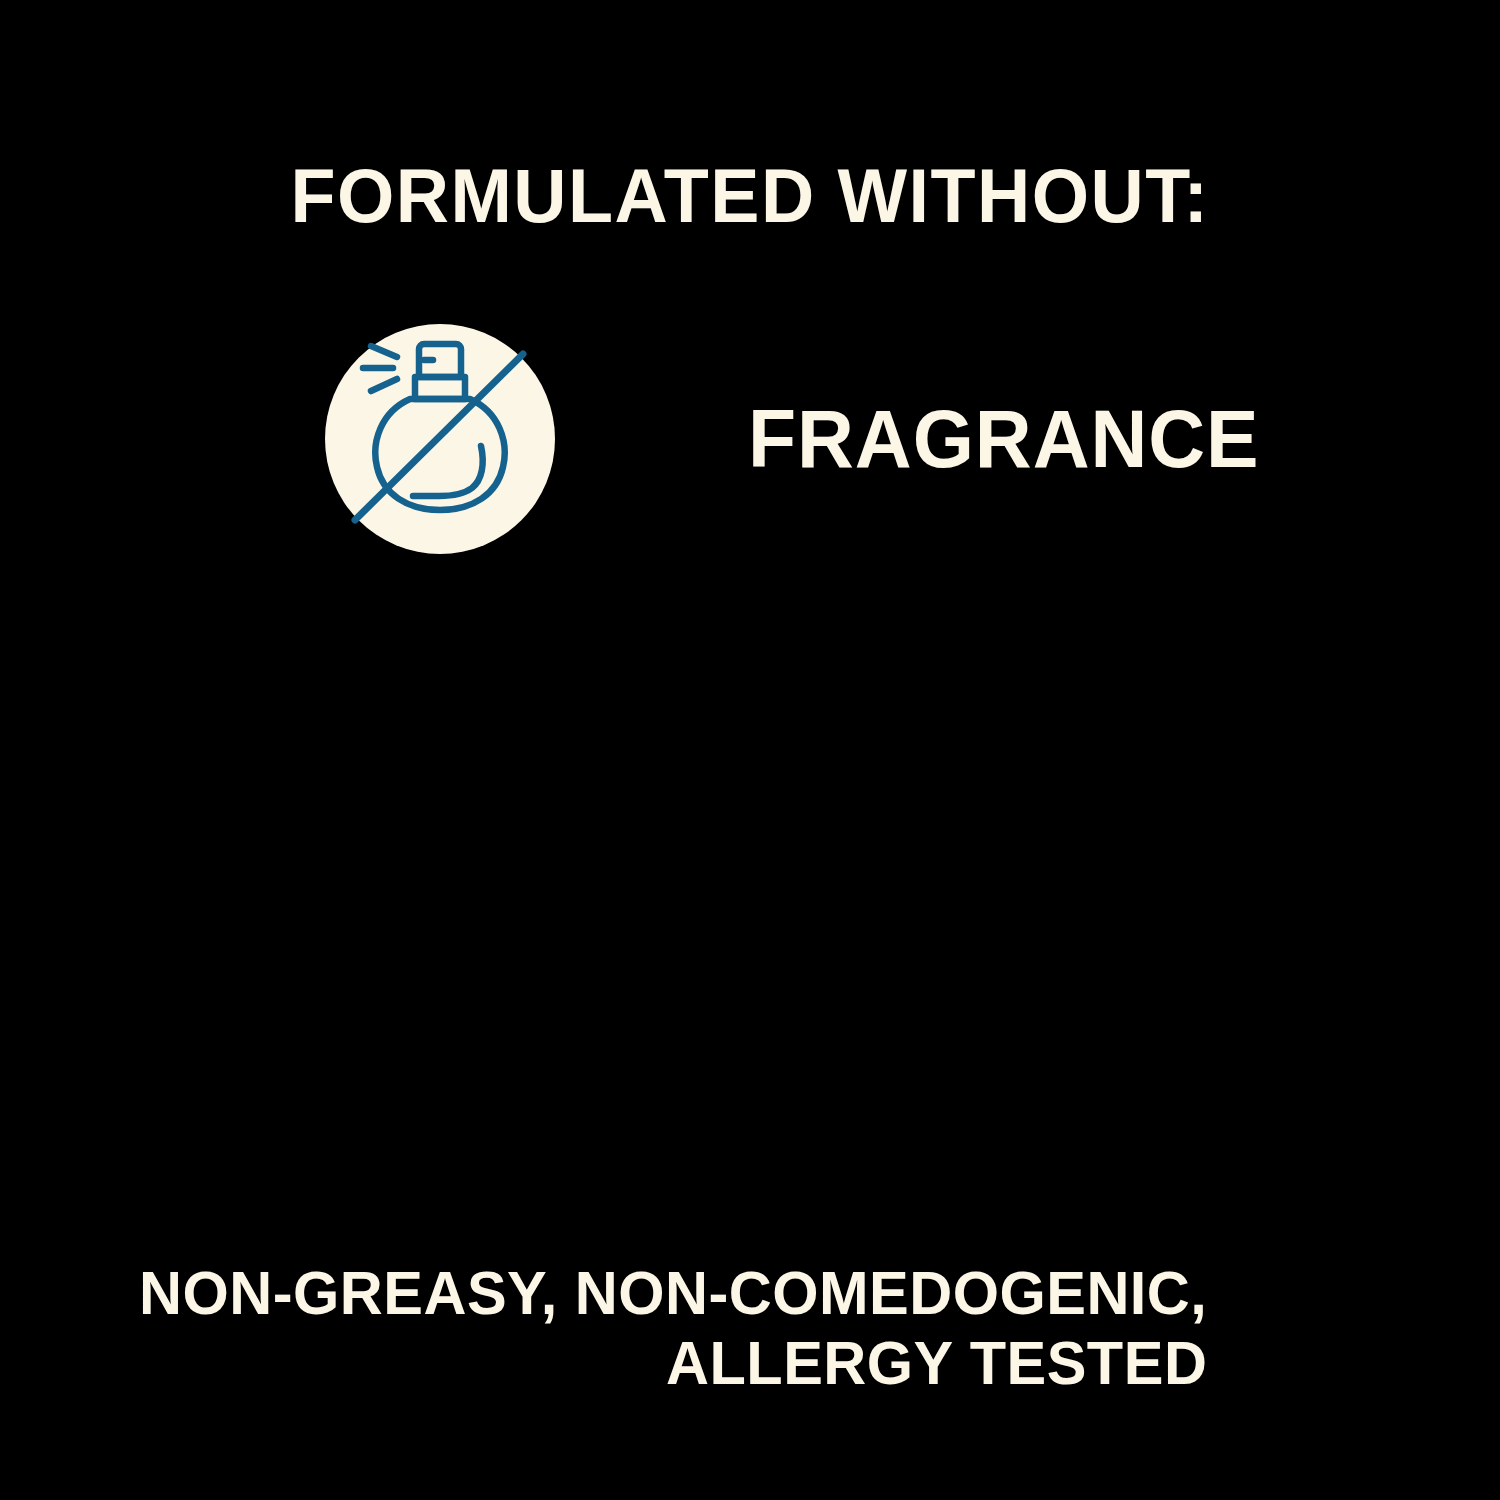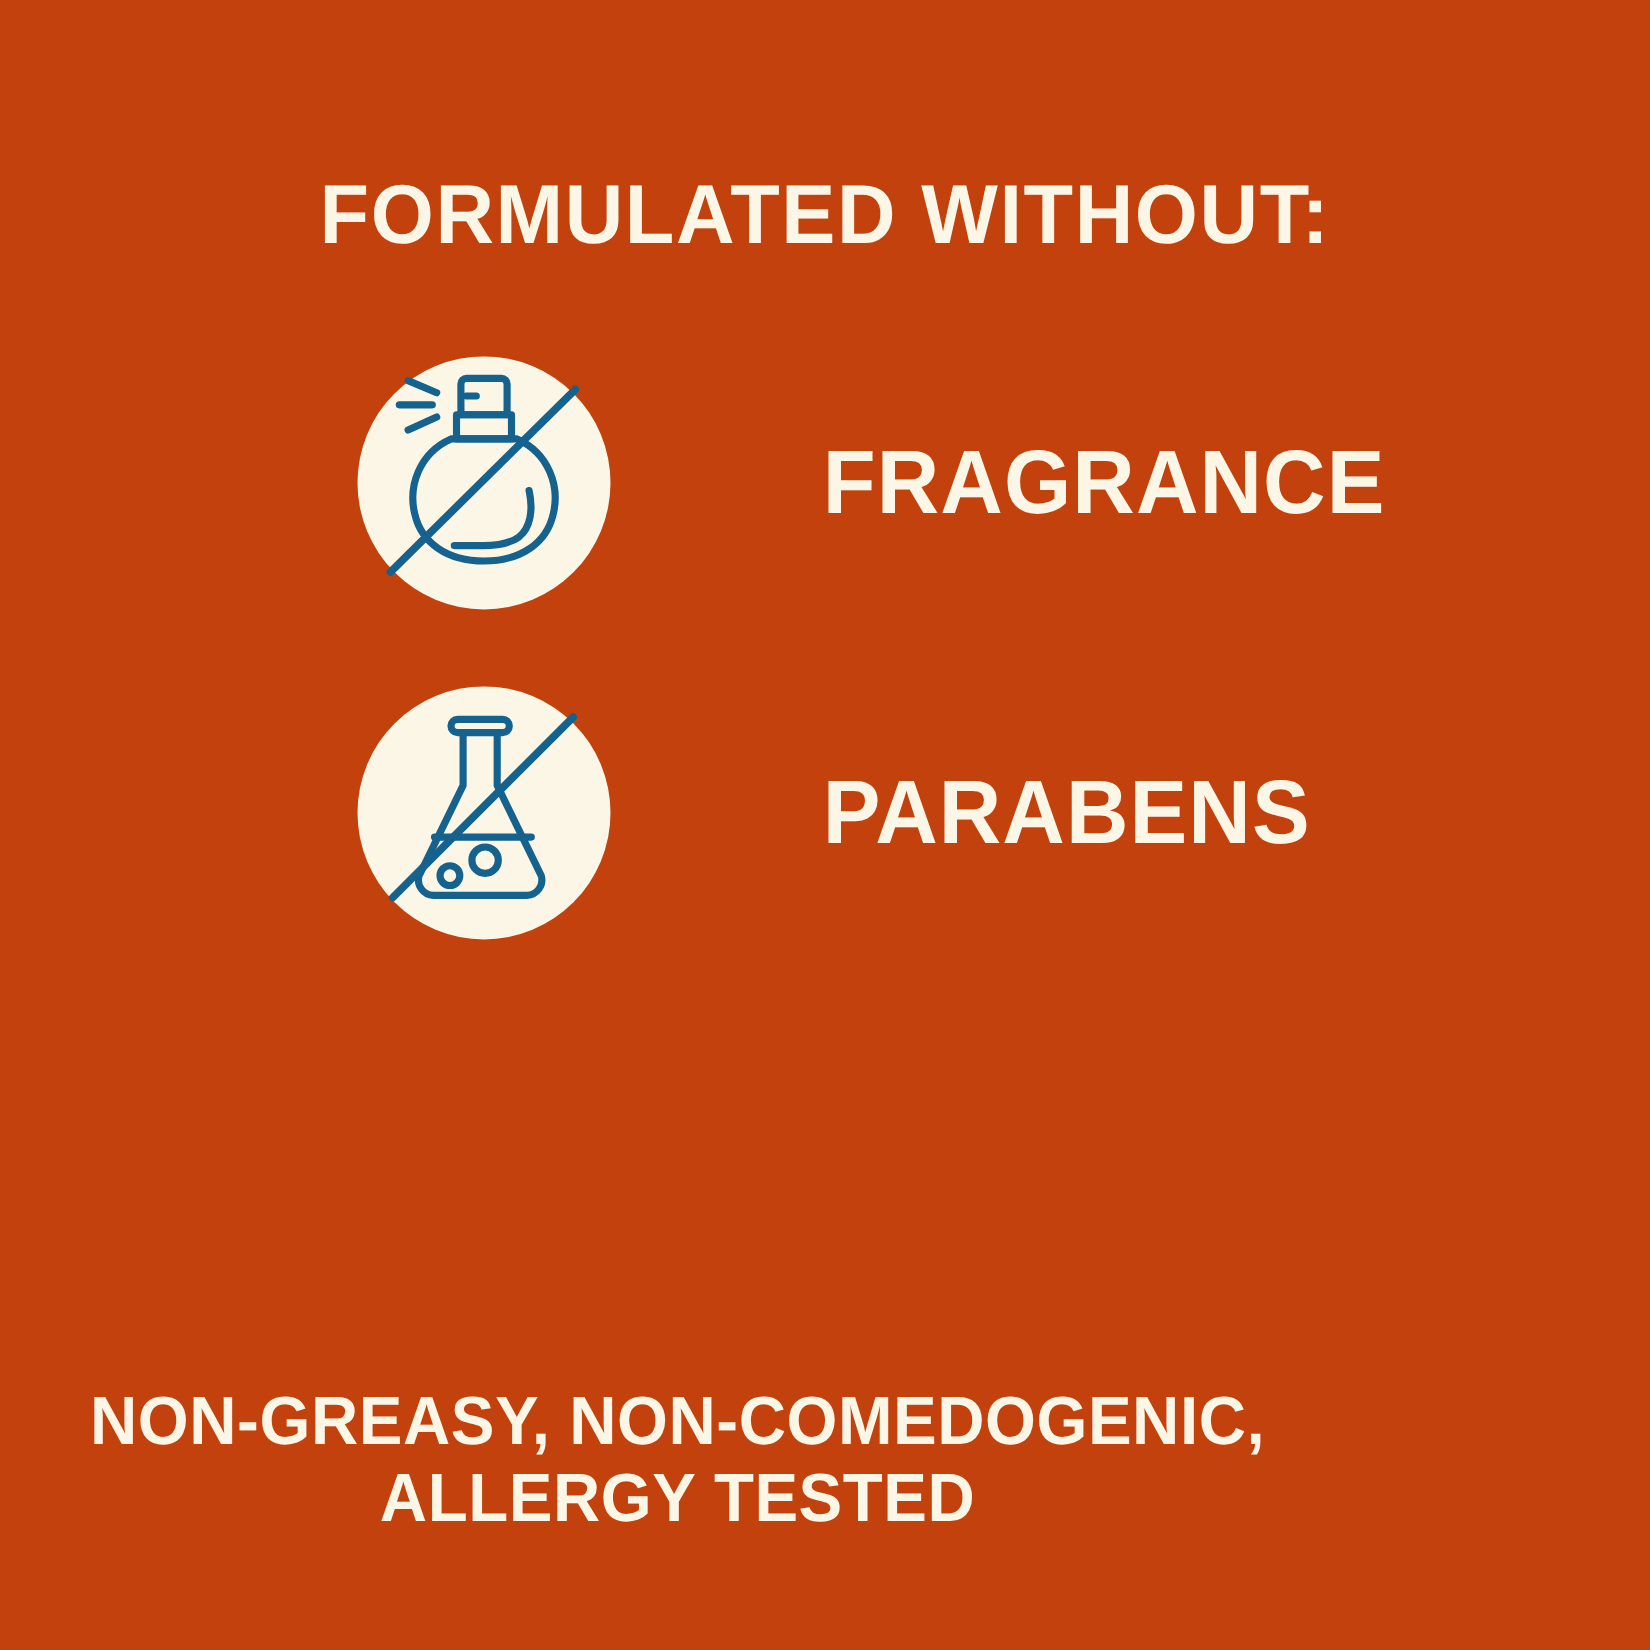--- a/index.html
+++ b/index.html
@@ -11,21 +11,21 @@
     height: 1500px;
     background: #0c6396;
     font-family: "Liberation Sans", sans-serif;
     overflow: hidden;
   }
 
   #page {
     position: relative;
     width: 1500px;
     height: 1500px;
-    background: #c2410c;
+    background: #000000;
     box-sizing: border-box;
   }
 
   
   .heading {
     position: absolute;
     top: 158px;
     left: 0;
     width: 1500px;
     text-align: center;
@@ -86,21 +86,21 @@
     letter-spacing: 1px;
     white-space: nowrap;
   }
 
   
   .footer {
     position: absolute;
     left: 0;
     top: 1258px;
     width: 1232px;
-    text-align: center;
+    text-align: right;
     color: #fbf6e6;
     font-family: "Liberation Sans", sans-serif;
     font-weight: bold;
     font-size: 62px;
     line-height: 1.13;
     letter-spacing: 0.5px;
   }
   .footer .fline {
     display: block;
     transform: scaleX(0.96);
@@ -140,47 +140,20 @@
             <path d="M38 44 L 68 44"></path>
             <path d="M46 67 L 72 55"></path>
           </g>
 
           <path d="M30 196 L 198 30" fill="none" stroke="#15628f" stroke-width="7" stroke-linecap="round"></path>
         </svg>
       </div>
       <div class="row-label">FRAGRANCE</div>
     </div>
 
-    <div class="row">
-      <div class="badge">
-        <svg viewBox="0 0 230 230" xmlns="http://www.w3.org/2000/svg">
-          <g fill="none" stroke="#15628f" stroke-width="6.5" stroke-linecap="round" stroke-linejoin="round">
-
-            <path d="M91 30 h41 a6 6 0 0 1 0 12 h-41 a6 6 0 0 1 0 -12 z"></path>
-
-            <path d="M96 42
-                     v48
-                     L 56 172
-                     a14 14 0 0 0 13 18
-                     h85
-                     a14 14 0 0 0 13 -18
-                     L 127 90
-                     V 42"></path>
-
-            <path d="M70 137 h88"></path>
-
-            <circle cx="116" cy="158" r="12"></circle>
-            <circle cx="84" cy="172" r="9"></circle>
-          </g>
-
-          <path d="M32 192 L 196 28" fill="none" stroke="#15628f" stroke-width="7" stroke-linecap="round"></path>
-        </svg>
-      </div>
-      <div class="row-label">PARABENS</div>
-    </div>
 
 
   </div>
 
   <div class="footer">
     <span class="fline">NON-GREASY, NON-COMEDOGENIC,</span>
     <span class="fline">ALLERGY TESTED</span>
   </div>
 
 </div>

